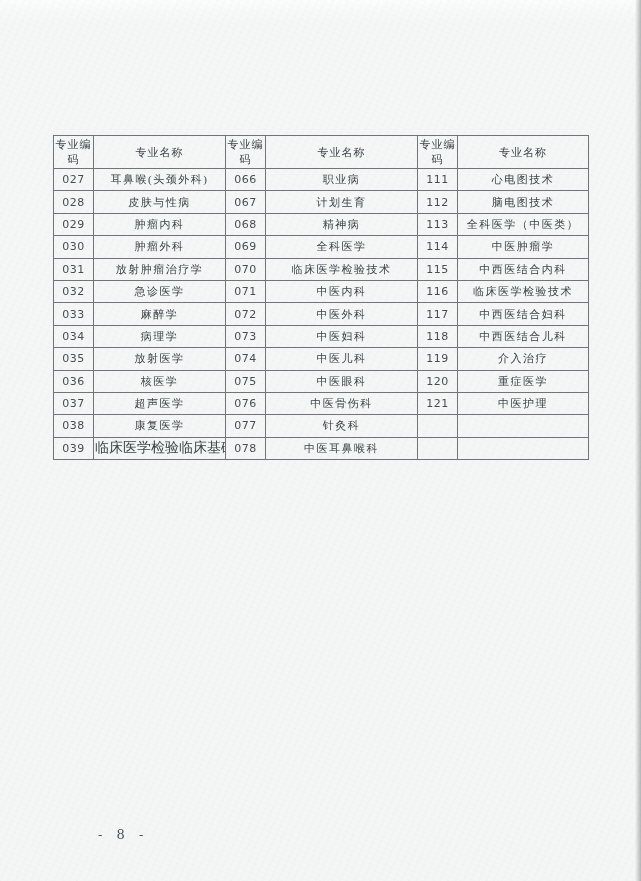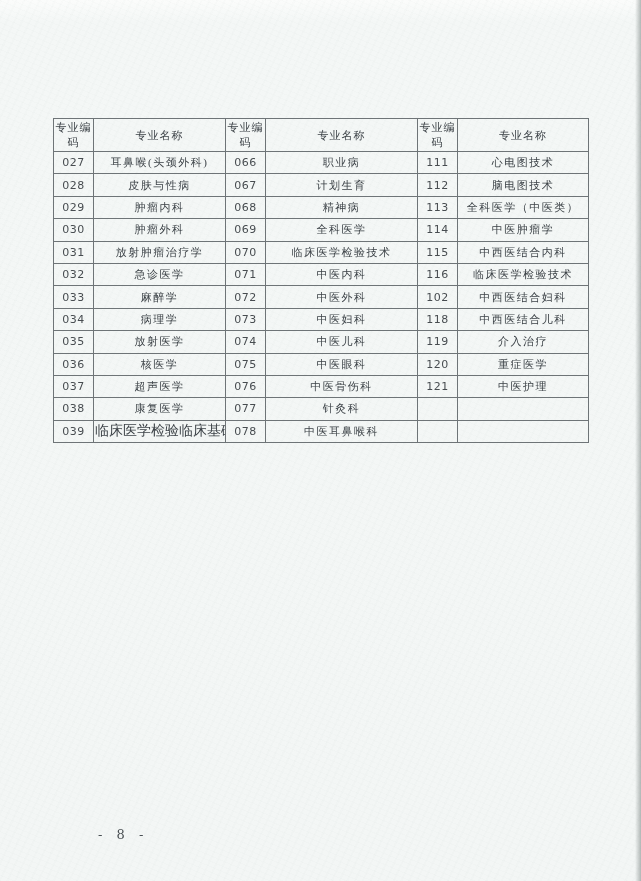--- a/index.html
+++ b/index.html
@@ -30,21 +30,21 @@
     top: 0;
     right: 0;
     width: 6px;
     height: 100%;
     pointer-events: none;
     background: linear-gradient(to right, rgba(120,130,128,0), rgba(110,120,118,0.5));
   }
   table.spec-table {
     position: absolute;
     left: 53px;
-    top: 118px;
+    top: 135px;
     width: 535px;
     table-layout: fixed;
     border-collapse: collapse;
   }
   .spec-table th,
   .spec-table td {
     border: 1px solid #6e7477;
     text-align: center;
     vertical-align: middle;
     padding: 0 1px;
@@ -161,21 +161,21 @@
         <td class="code">071</td>
         <td class="name">中医内科</td>
         <td class="code">116</td>
         <td class="name">临床医学检验技术</td>
       </tr>
       <tr>
         <td class="code">033</td>
         <td class="name">麻醉学</td>
         <td class="code">072</td>
         <td class="name">中医外科</td>
-        <td class="code">102</td>
+        <td class="code">117</td>
         <td class="name">中西医结合妇科</td>
       </tr>
       <tr>
         <td class="code">034</td>
         <td class="name">病理学</td>
         <td class="code">073</td>
         <td class="name">中医妇科</td>
         <td class="code">118</td>
         <td class="name">中西医结合儿科</td>
       </tr>

